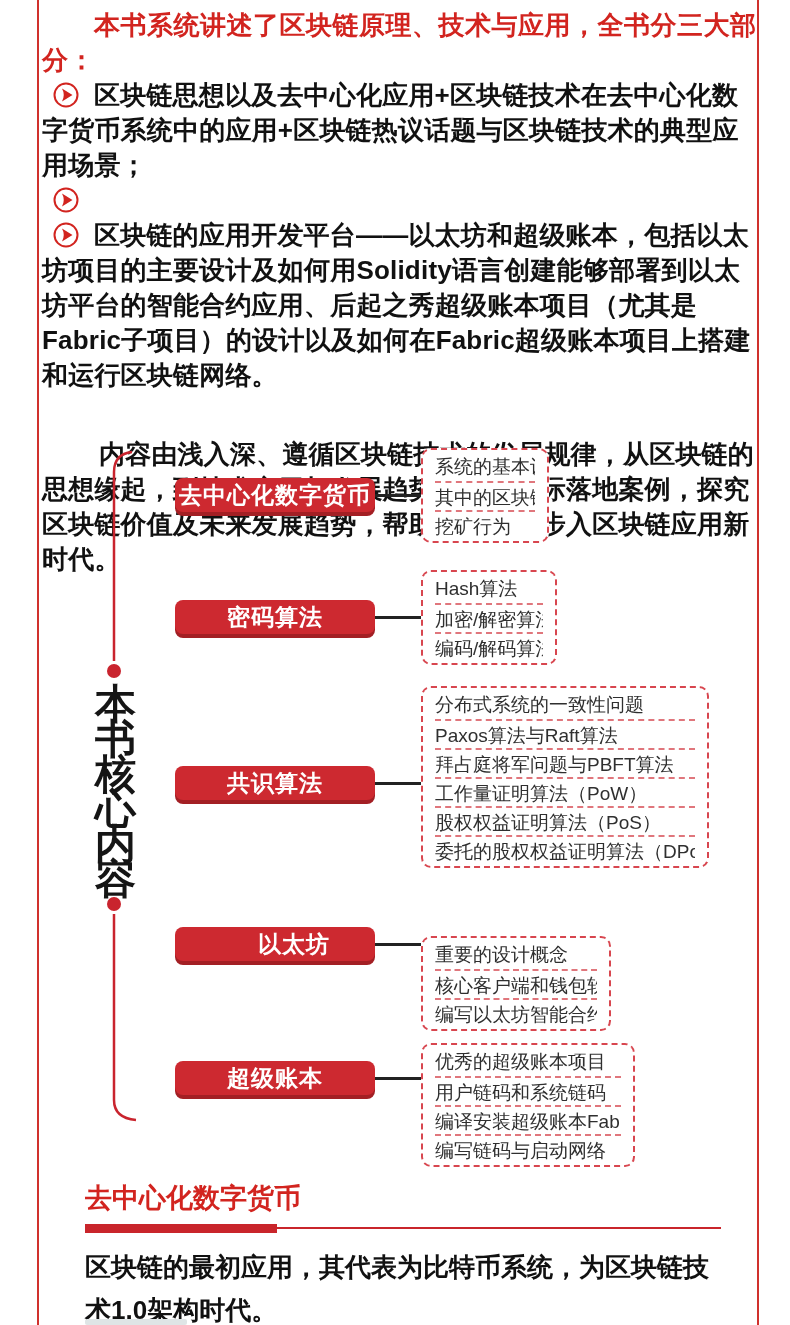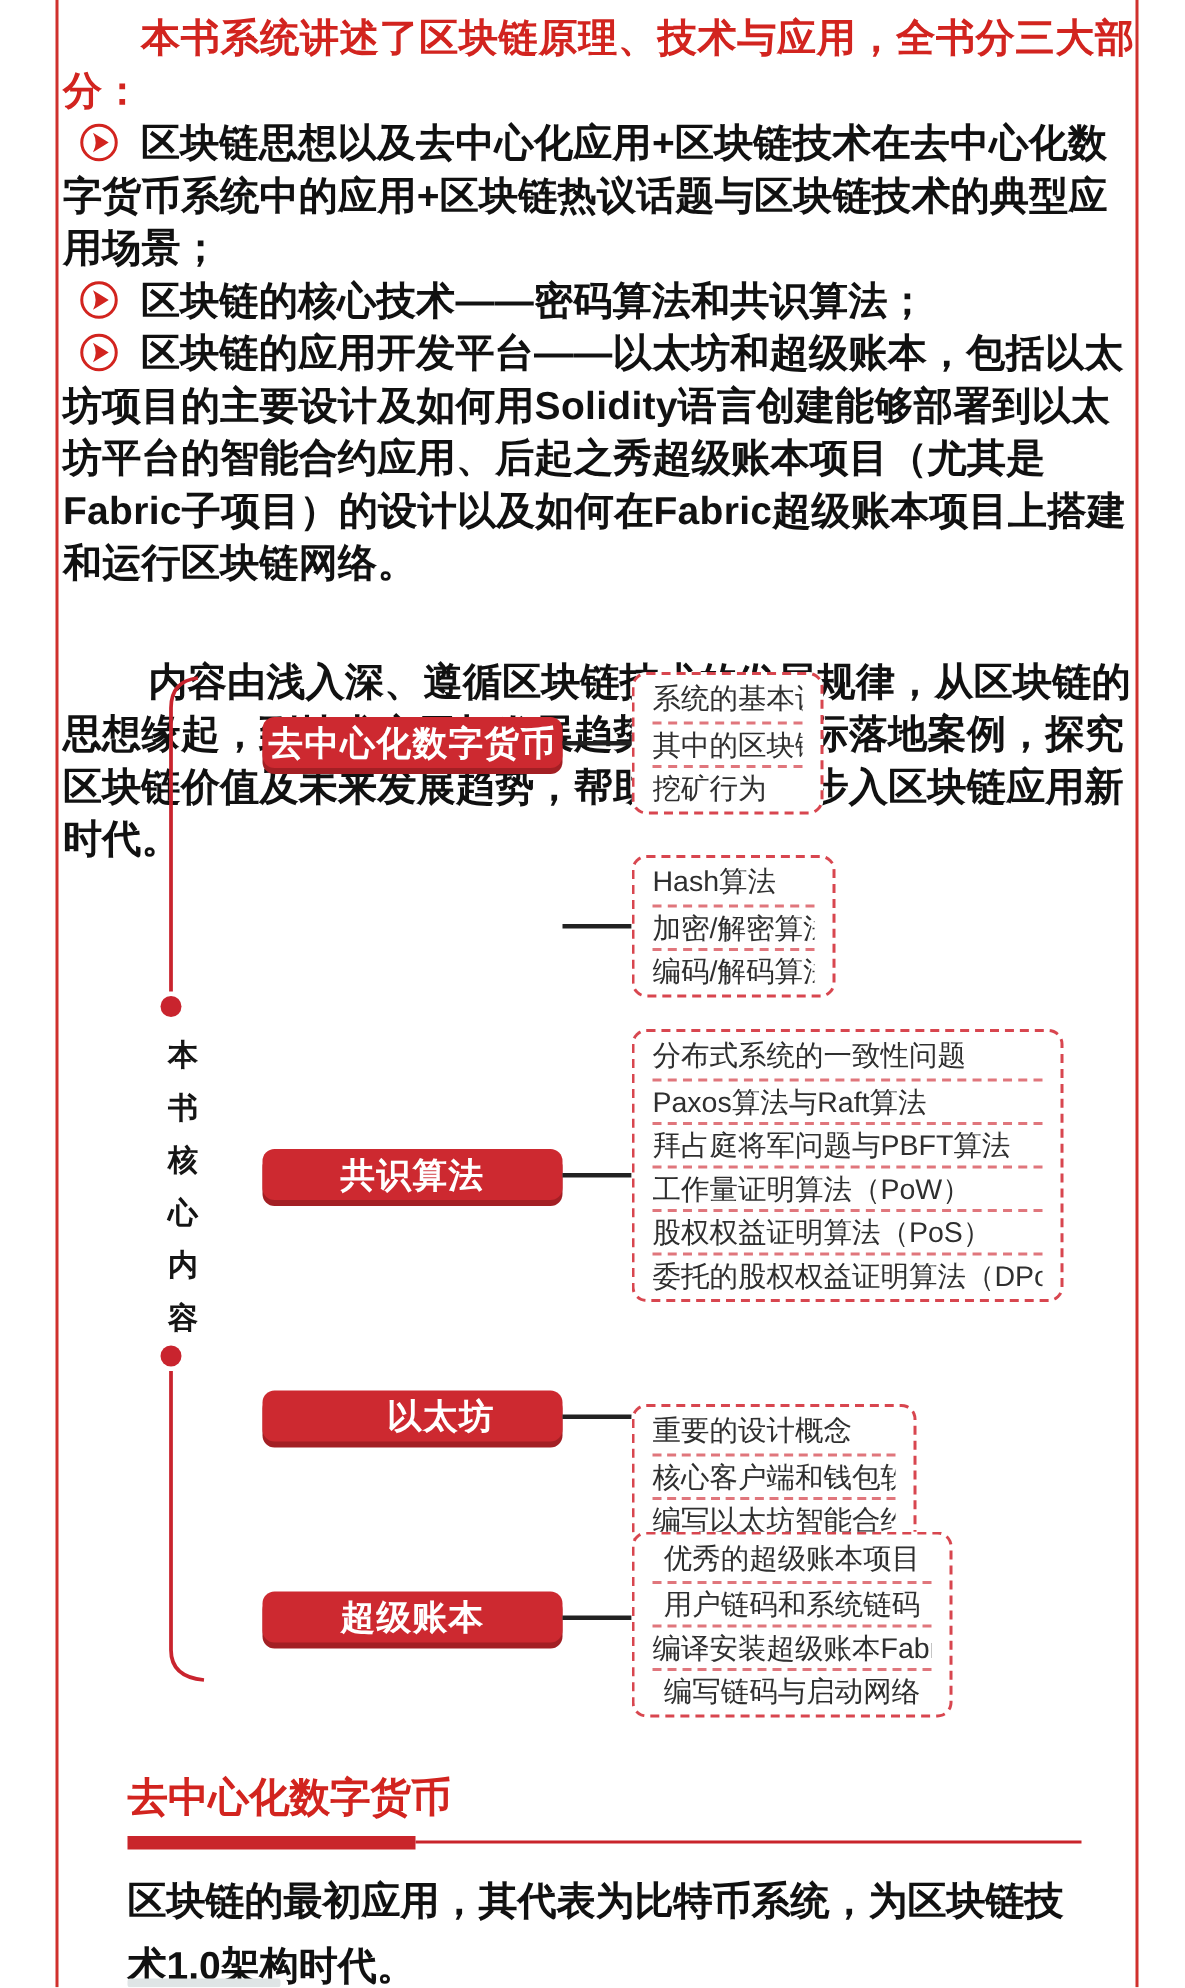--- a/index.html
+++ b/index.html
@@ -29,43 +29,43 @@
   .summary {
     margin-top:44px; font-weight:700; font-size:26px; line-height:35px;
     text-indent:57px; letter-spacing:0.2px;
   }
 
   
   .diagram { position:absolute; left:0; top:440px; width:790px; height:712px; }
   .spine { position:absolute; left:90px; top:0; }
   .side-label {
     position:absolute; left:95px; top:247px; width:37px;
-    font-size:20px; line-height:35px; font-weight:900; color:#151515;
-    word-break:break-all; text-align:right;
+    font-size:41px; line-height:35px; font-weight:900; color:#151515;
+    word-break:break-all; text-align:left;
   }
   .node {
     position:absolute; left:175px; width:200px; height:34px;
     background:#cd2930; border-radius:8px; box-shadow:0 4px 0 #a31f24;
     color:#fff; font-weight:800; font-size:23px; letter-spacing:1px;
     display:flex; align-items:center; justify-content:center; white-space:nowrap;
   }
   .node-1 { top:38px; }  .node-2 { top:160px; } .node-3 { top:326px; }
   .node-4 { top:487px;padding-left:38px; } .node-5 { top:621px;font-family:Liberation Mono, monospace; }
   .connector { position:absolute; left:375px; width:46px; height:3px; background:#222; }
   .conn-1 { top:54px; }  .conn-2 { top:176px; } .conn-3 { top:342px; }
   .conn-4 { top:503px; } .conn-5 { top:637px; }
   .topics {
     position:absolute; left:421px; background:#fff;
     border:2px dashed #d8464f; border-radius:10px; padding:2px 12px;
   }
   .topics-1 { top:8px;   width:128px; }
   .topics-2 { top:130px; width:136px; }
   .topics-3 { top:246px; width:288px; }
   .topics-4 { top:456px; width:190px;margin-top:40px; }
-  .topics-5 { top:581px; width:214px;text-align:center; }
+  .topics-5 { top:603px; width:214px; }
   .topic {
     height:29px; line-height:29px; font-size:19px; color:#2f2f2f;
     white-space:nowrap; overflow:hidden;
   }
   .topic + .topic { border-top:2px dashed #e0767c; }
 
   
   .bottom { position:absolute; left:85px; top:1182px; width:636px; }
   .bottom-heading { color:#d2241f; font-weight:800; font-size:27px; line-height:32px; }
   .rule { position:relative; height:9px; margin-top:10px; }
@@ -95,21 +95,21 @@
         </svg>
       </span><span>区块链思想以及去中心化应用+区块链技术在去中心化数字货币系统中的应用+区块链热议话题与区块链技术的典型应用场景；</span>
     </p>
 
     <p class="bullet">
       <span class="bicon">
         <svg width="26" height="26" viewBox="0 0 26 26">
           <circle cx="13" cy="13" r="11.5" fill="none" stroke="#d2241f" stroke-width="2"></circle>
           <path d="M9 6.5 L19.5 13 L9 19.5 Q12.5 13 9 6.5 Z" fill="#d2241f"></path>
         </svg>
-      </span><span>区块链的核心技术——密码算法和共识算法；</span>
+      </span>
     </p>
 
     <p class="bullet">
       <span class="bicon">
         <svg width="26" height="26" viewBox="0 0 26 26">
           <circle cx="13" cy="13" r="11.5" fill="none" stroke="#d2241f" stroke-width="2"></circle>
           <path d="M9 6.5 L19.5 13 L9 19.5 Q12.5 13 9 6.5 Z" fill="#d2241f"></path>
         </svg>
       </span><span>区块链的应用开发平台——以太坊和超级账本，包括以太坊项目的主要设计及如何用Solidity语言创建能够部署到以太坊平台的智能合约应用、后起之秀超级账本项目（尤其是Fabric子项目）的设计以及如何在Fabric超级账本项目上搭建和运行区块链网络。</span>
     </p>
@@ -120,20 +120,21 @@
   <section class="diagram">
     <svg class="spine" width="60" height="700" viewBox="0 0 60 700">
       <path d="M42 12 Q24 14 24 32 L24 221" fill="none" stroke="#c9242e" stroke-width="2.5"></path>
       <circle cx="24" cy="231" r="7" fill="#c9242e"></circle>
       <circle cx="24" cy="464" r="7" fill="#c9242e"></circle>
       <path d="M24 474 L24 660 Q24 678 46 680" fill="none" stroke="#c9242e" stroke-width="2.5"></path>
     </svg>
     <div class="side-label">本书核心内容</div>
 
     <div class="node node-1">去中心化数字货币</div>
+    <div class="node node-2">密码算法</div>
     <div class="node node-3">共识算法</div>
     <div class="node node-4">以太坊</div>
     <div class="node node-5">超级账本</div>
 
     <div class="connector conn-1"></div>
     <div class="connector conn-2"></div>
     <div class="connector conn-3"></div>
     <div class="connector conn-4"></div>
     <div class="connector conn-5"></div>
 

